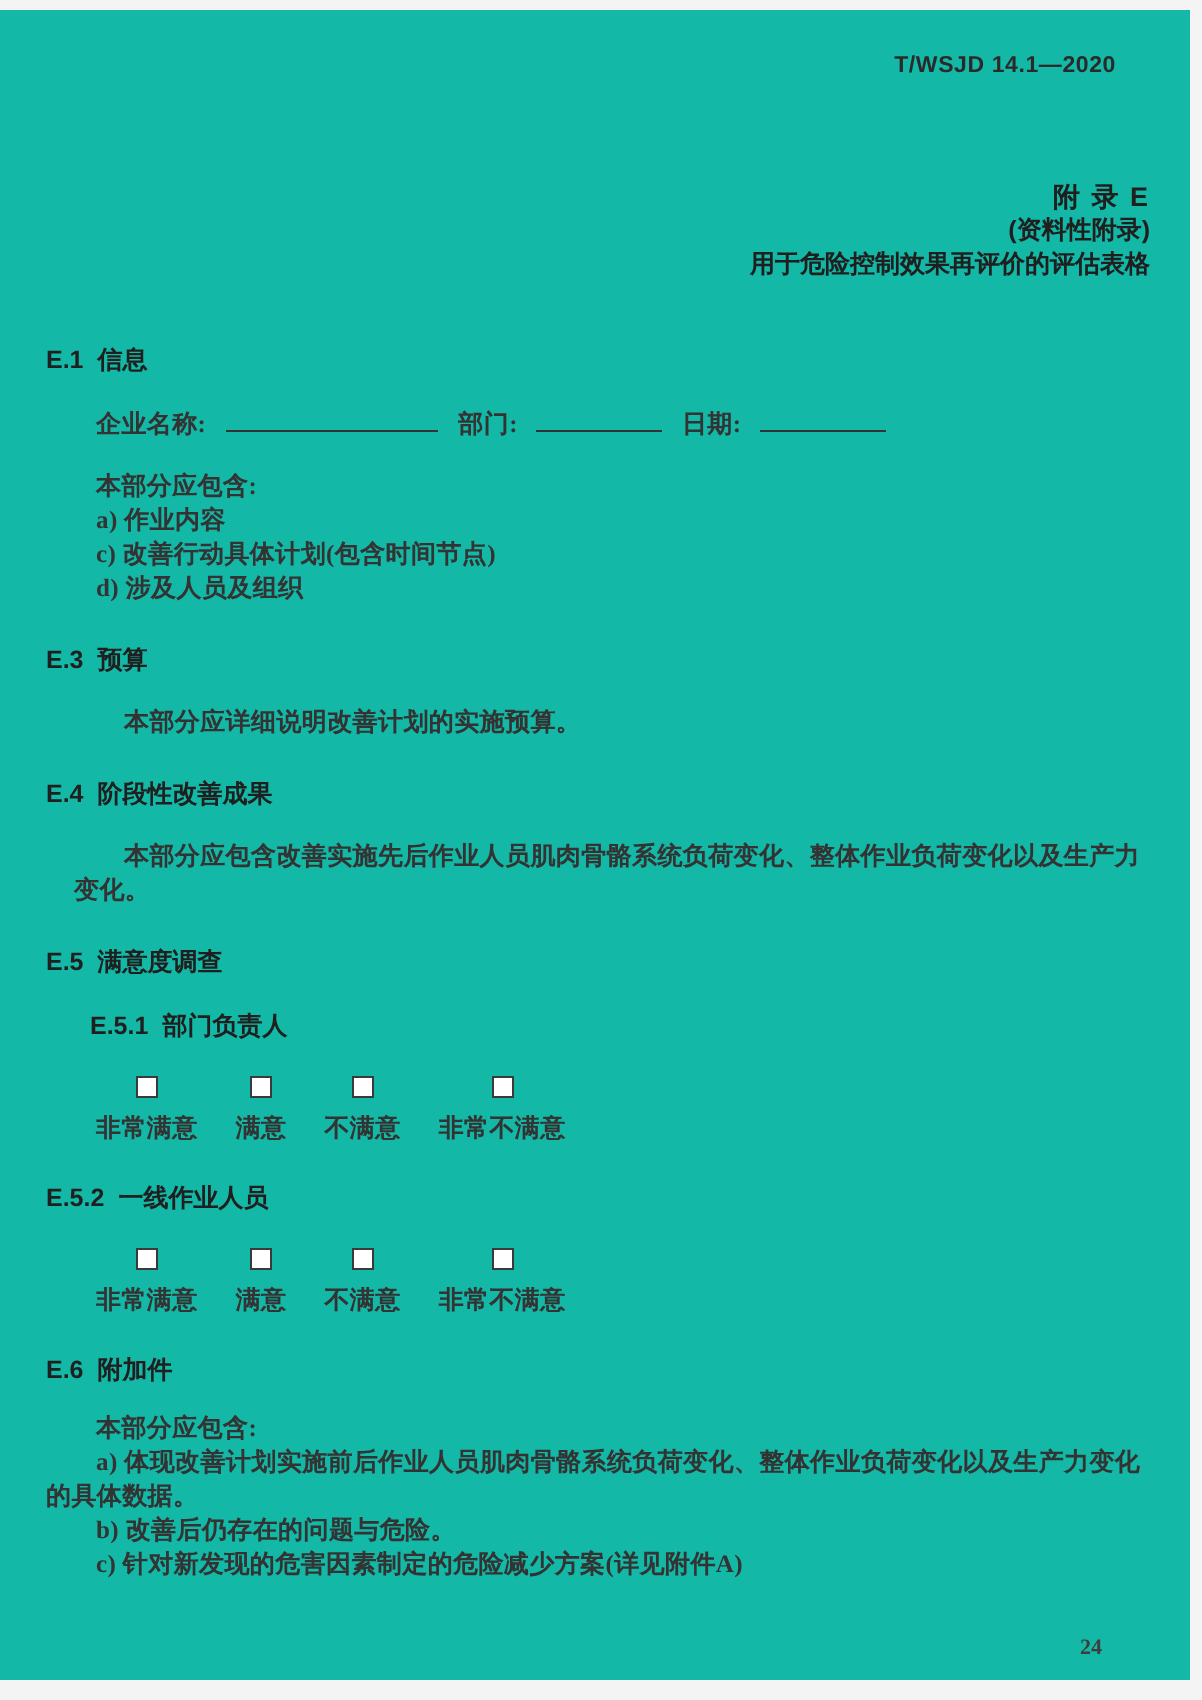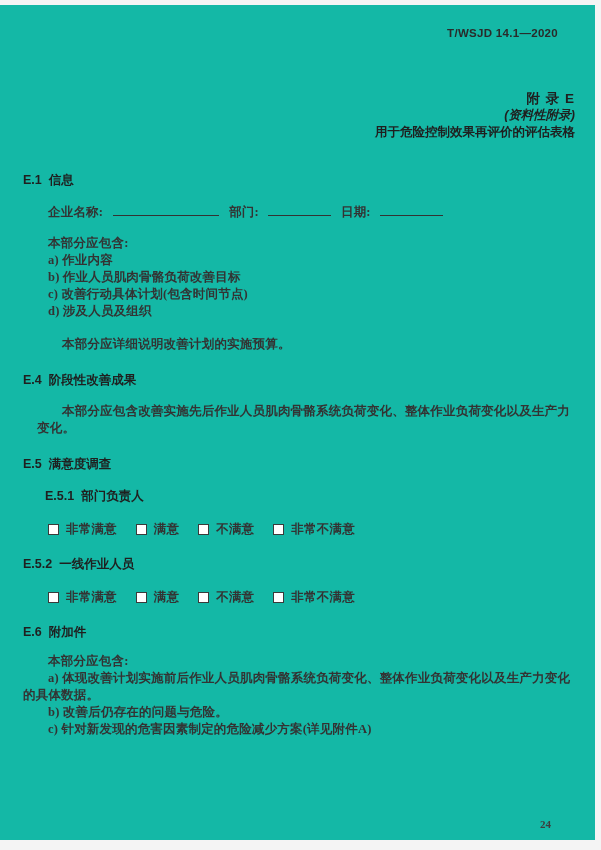--- a/index.html
+++ b/index.html
@@ -27,21 +27,21 @@
   }
   .title {
     margin-top: 50px;
     width: 575px;
     text-align: right;
     font-family: "Liberation Sans", sans-serif;
     font-weight: 700;
     color: #1f1f1f;
   }
   .t1 { font-size: 13.5px; line-height: 17px; letter-spacing: 1px; }
-  .t2 { font-size: 12.5px; line-height: 17px; font-style: italic; }
+  .t2 { font-size: 12.5px; line-height: 17px; }
   .t3 { font-size: 12.5px; line-height: 17px; }
   .sec-h {
     margin-left: 23px;
     font-family: "Liberation Sans", sans-serif;
     font-weight: 700;
     font-size: 12.5px;
     line-height: 14px;
     color: #1f1f1f;
   }
   .sec-num { margin-right: 7px; }
@@ -80,21 +80,21 @@
     margin: 18px 0 0 48px;
     display: flex;
     align-items: center;
     gap: 19px;
     font-size: 12.5px;
     line-height: 16px;
     font-weight: 600;
     color: #333333;
     letter-spacing: 0.2px;
   }
-  .cbg { display: flex; align-items: center; gap: 7px; }
+  .cbg { display: flex; align-items: center; gap: 7px; flex-direction: column; }
   .cb {
     width: 9px; height: 9px;
     border: 1.3px solid #3a3a3a;
     display: inline-block;
     background: #ffffff;
     flex: none;
   }
   .pagenum {
     position: absolute;
     right: 44px; top: 813px;
@@ -119,24 +119,26 @@
   <div class="sec-h mt32">
     <span class="sec-num">E.1</span><span>信息</span>
   </div>
 
   <div class="fields">
     <span>企业名称:</span><span class="blank b1"></span><span>部门:</span><span class="blank b2"></span><span>日期:</span><span class="blank b3"></span>
   </div>
 
   <div class="para">本部分应包含:</div>
   <div class="para li">a) 作业内容</div>
-  <div class="para li">b) 作业人员肌肉骨骼负荷改善目标</div>
   <div class="para li">c) 改善行动具体计划(包含时间节点)</div>
   <div class="para li">d) 涉及人员及组织</div>
 
+  <div class="sec-h mt20">
+    <span class="sec-num">E.3</span><span>预算</span>
+  </div>
   <div class="para mt16">本部分应详细说明改善计划的实施预算。</div>
 
   <div class="sec-h mt20">
     <span class="sec-num">E.4</span><span>阶段性改善成果</span>
   </div>
   <div class="para mt16">本部分应包含改善实施先后作业人员肌肉骨骼系统负荷变化、整体作业负荷变化以及生产力变化。</div>
 
   <div class="sec-h mt20">
     <span class="sec-num">E.5</span><span>满意度调查</span>
   </div>

